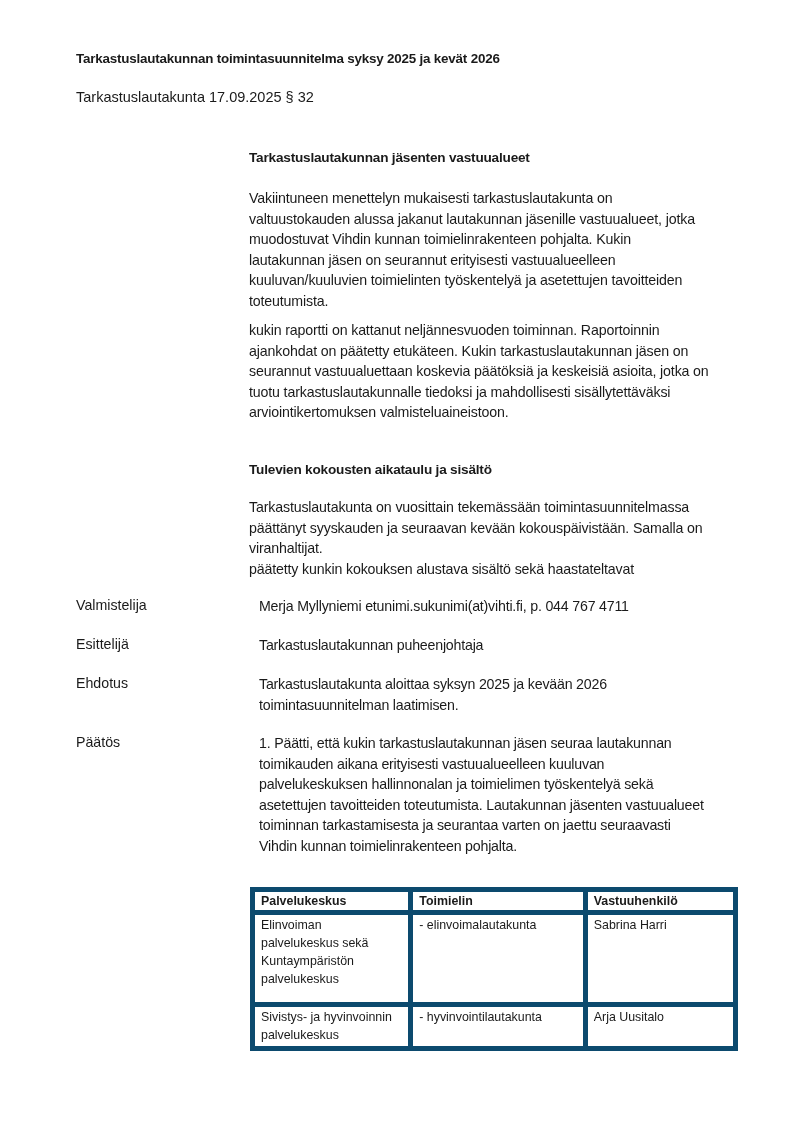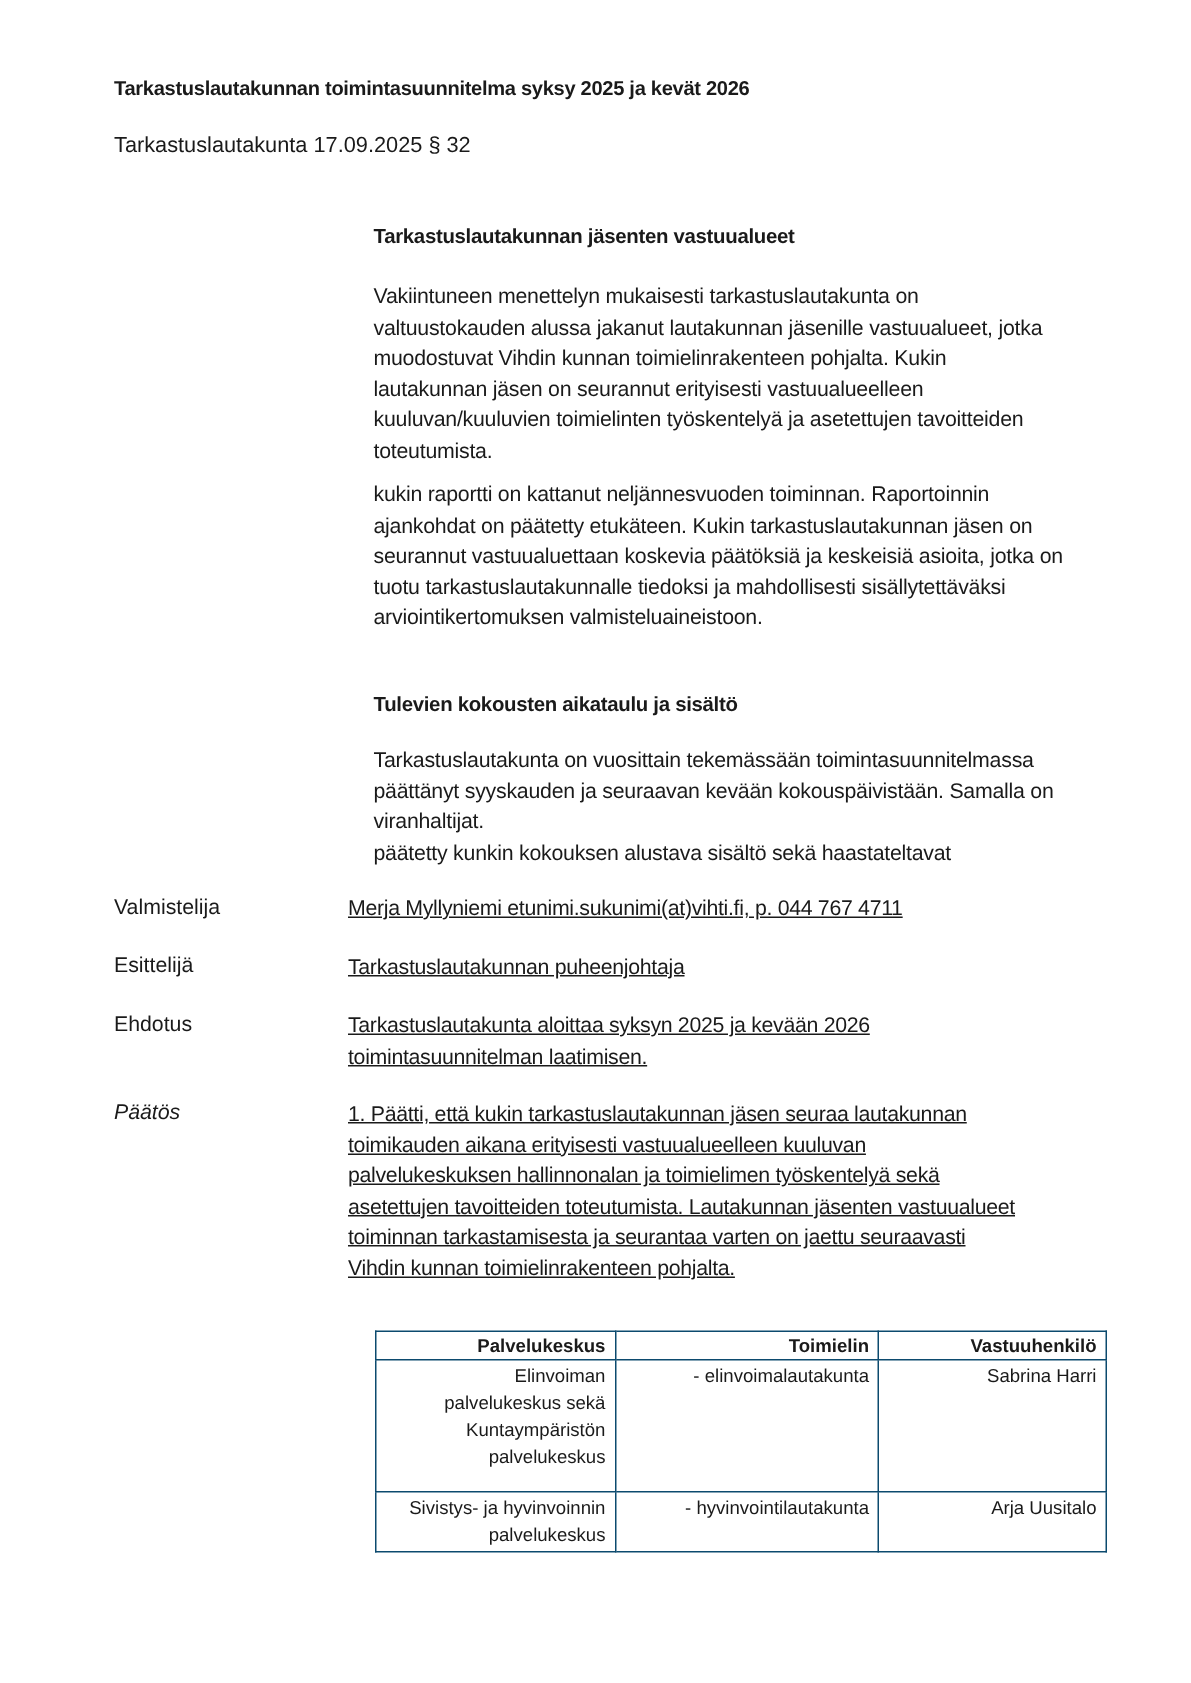--- a/index.html
+++ b/index.html
@@ -5,24 +5,24 @@
   html, body { margin:0; padding:0; background:#ffffff; }
   body { width:794px; height:1122px; position:relative; overflow:hidden;
          font-family:"Liberation Sans", "DejaVu Sans", sans-serif; color:#1a1a1a; }
   .abs { position:absolute; }
   .title { left:76px; top:51px; font-size:13.4px; font-weight:bold; letter-spacing:-0.2px; white-space:nowrap; }
   .meeting { left:76px; top:89px; font-size:14.5px; white-space:nowrap; }
   .heading { font-size:13.6px; font-weight:bold; left:249px; white-space:nowrap; letter-spacing:-0.2px; }
   .para { left:249px; width:500px; font-size:14.2px; line-height:20.6px; letter-spacing:-0.15px; }
   .para .ln { display:block; white-space:nowrap; }
   .label { left:76px; font-size:14.2px; white-space:nowrap; }
-  .value { left:232px; font-size:14.2px; line-height:20.6px; white-space:nowrap; letter-spacing:-0.2px;text-decoration:underline; }
+  .value { left:259px; font-size:14.2px; line-height:20.6px; white-space:nowrap; letter-spacing:-0.2px; }
   table.resp { position:absolute; left:250px; top:887px; width:488px; border-collapse:collapse;
                font-size:12.4px; line-height:18px; }
-  table.resp th, table.resp td { border:1px solid #0c4a6e; text-align:right; vertical-align:top;
+  table.resp th, table.resp td { border:5px solid #0c4a6e; text-align:left; vertical-align:top;
                padding:0 6px; }
   table.resp th { font-weight:bold; height:18px; }
   table.resp col.c1 { width:160px; }
   table.resp col.c2 { width:176px; }
   table.resp col.c3 { width:152px; }
   tr.r1 td { height:86px; padding-top:1px;margin-left:20px; }
   tr.r2 td { height:38px; padding-top:1px; }
 </style>
 </head>
 <body>
@@ -64,21 +64,21 @@
 <div class="abs value" style="top:635px;">
   <span class="ln">Tarkastuslautakunnan puheenjohtaja</span>
 </div>
 
 <div class="abs label" style="top:675px;">Ehdotus</div>
 <div class="abs value" style="top:674px;">
   <span class="ln" style="display:block">Tarkastuslautakunta aloittaa syksyn 2025 ja kevään 2026</span>
   <span class="ln" style="display:block">toimintasuunnitelman  laatimisen.</span>
 </div>
 
-<div class="abs label" style="top:734px;font-style:italic;">Päätös</div>
+<div class="abs label" style="top:734px;">Päätös</div>
 <div class="abs value" style="top:733px;">
   <span class="ln" style="display:block">1. Päätti, että kukin tarkastuslautakunnan jäsen seuraa lautakunnan</span>
   <span class="ln" style="display:block">toimikauden  aikana erityisesti vastuualueelleen kuuluvan</span>
   <span class="ln" style="display:block">palvelukeskuksen hallinnonalan ja toimielimen työskentelyä sekä</span>
   <span class="ln" style="display:block">asetettujen tavoitteiden toteutumista. Lautakunnan jäsenten vastuualueet</span>
   <span class="ln" style="display:block">toiminnan  tarkastamisesta ja seurantaa varten on jaettu seuraavasti</span>
   <span class="ln" style="display:block">Vihdin kunnan toimielinrakenteen  pohjalta.</span>
 </div>
 
 <table class="resp">

